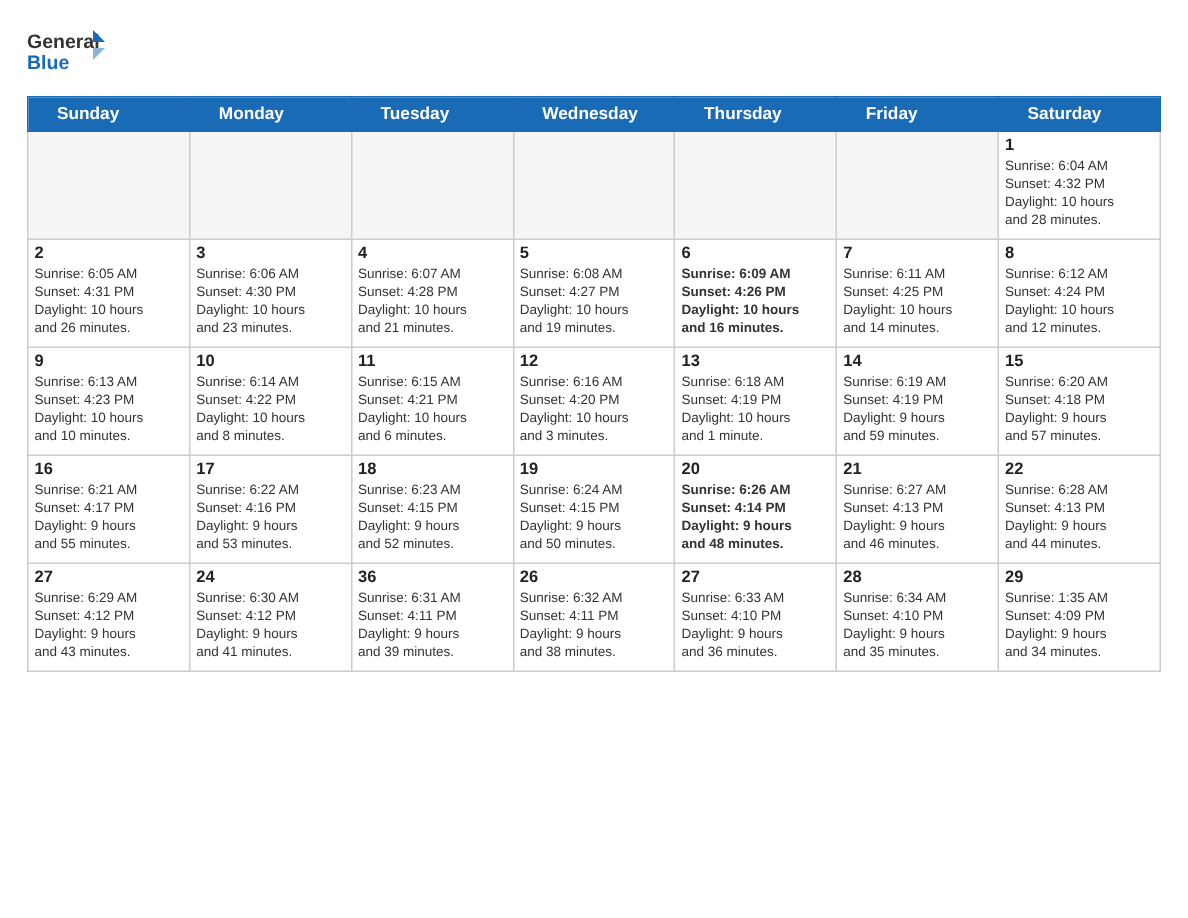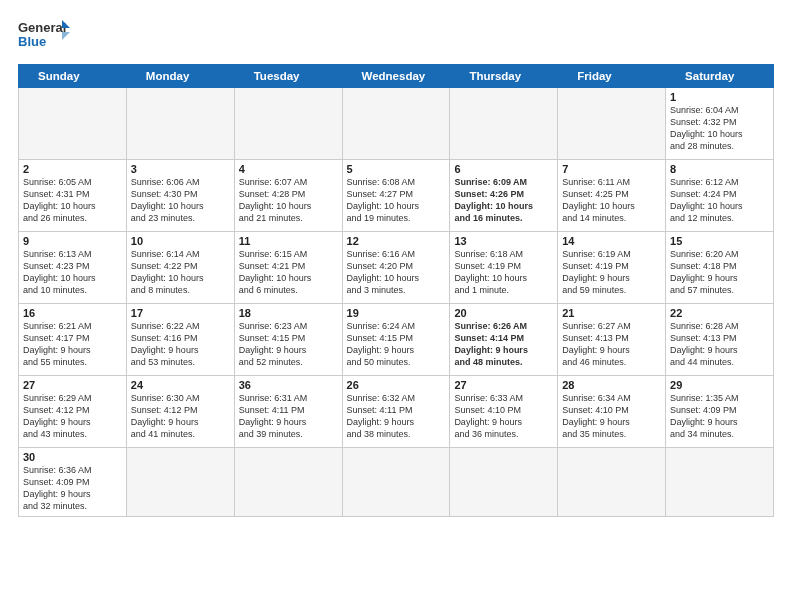--- a/index.html
+++ b/index.html
@@ -327,30 +327,15 @@
 and 35 minutes.</div>
           </td>
           <td>
             <span class="day-number">29</span>
             <div class="day-info" style="white-space: pre-line;">Sunrise: 1:35 AM
 Sunset: 4:09 PM
 Daylight: 9 hours
 and 34 minutes.</div>
           </td>
         </tr>
-        <tr>
-          <td class="last-row">
-            <span class="day-number">30</span>
-            <div class="day-info" style="white-space: pre-line;">Sunrise: 6:36 AM
-Sunset: 4:09 PM
-Daylight: 9 hours
-and 32 minutes.</div>
-          </td>
-          <td class="empty last-row"></td>
-          <td class="empty last-row"></td>
-          <td class="empty last-row"></td>
-          <td class="empty last-row"></td>
-          <td class="empty last-row"></td>
-          <td class="empty last-row"></td>
-        </tr>
       </tbody>
   </table>
 </div>
 
 </body></html>

